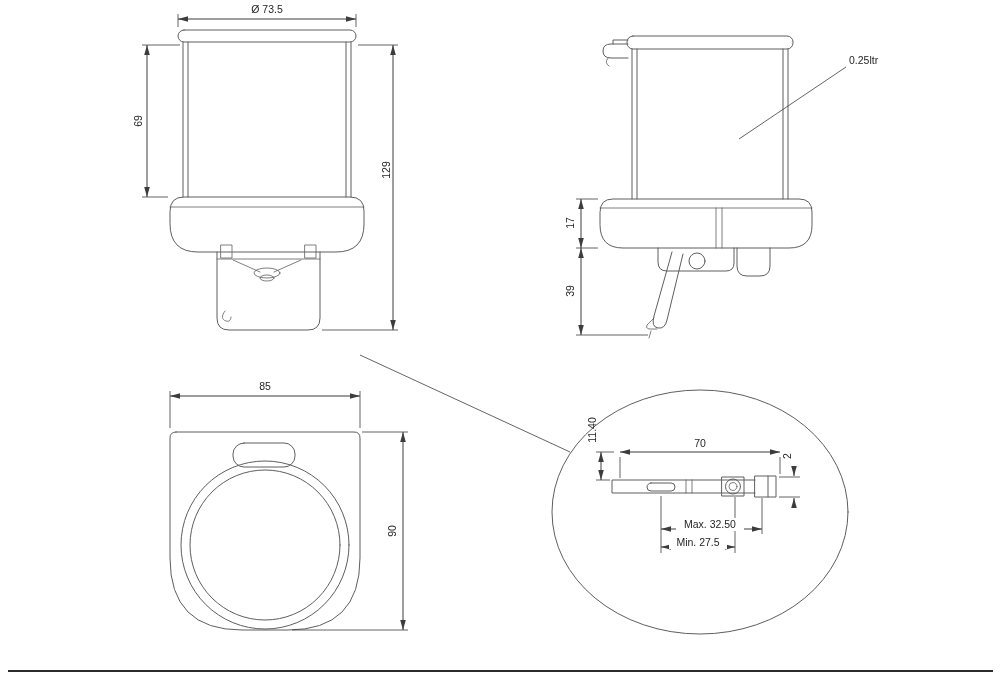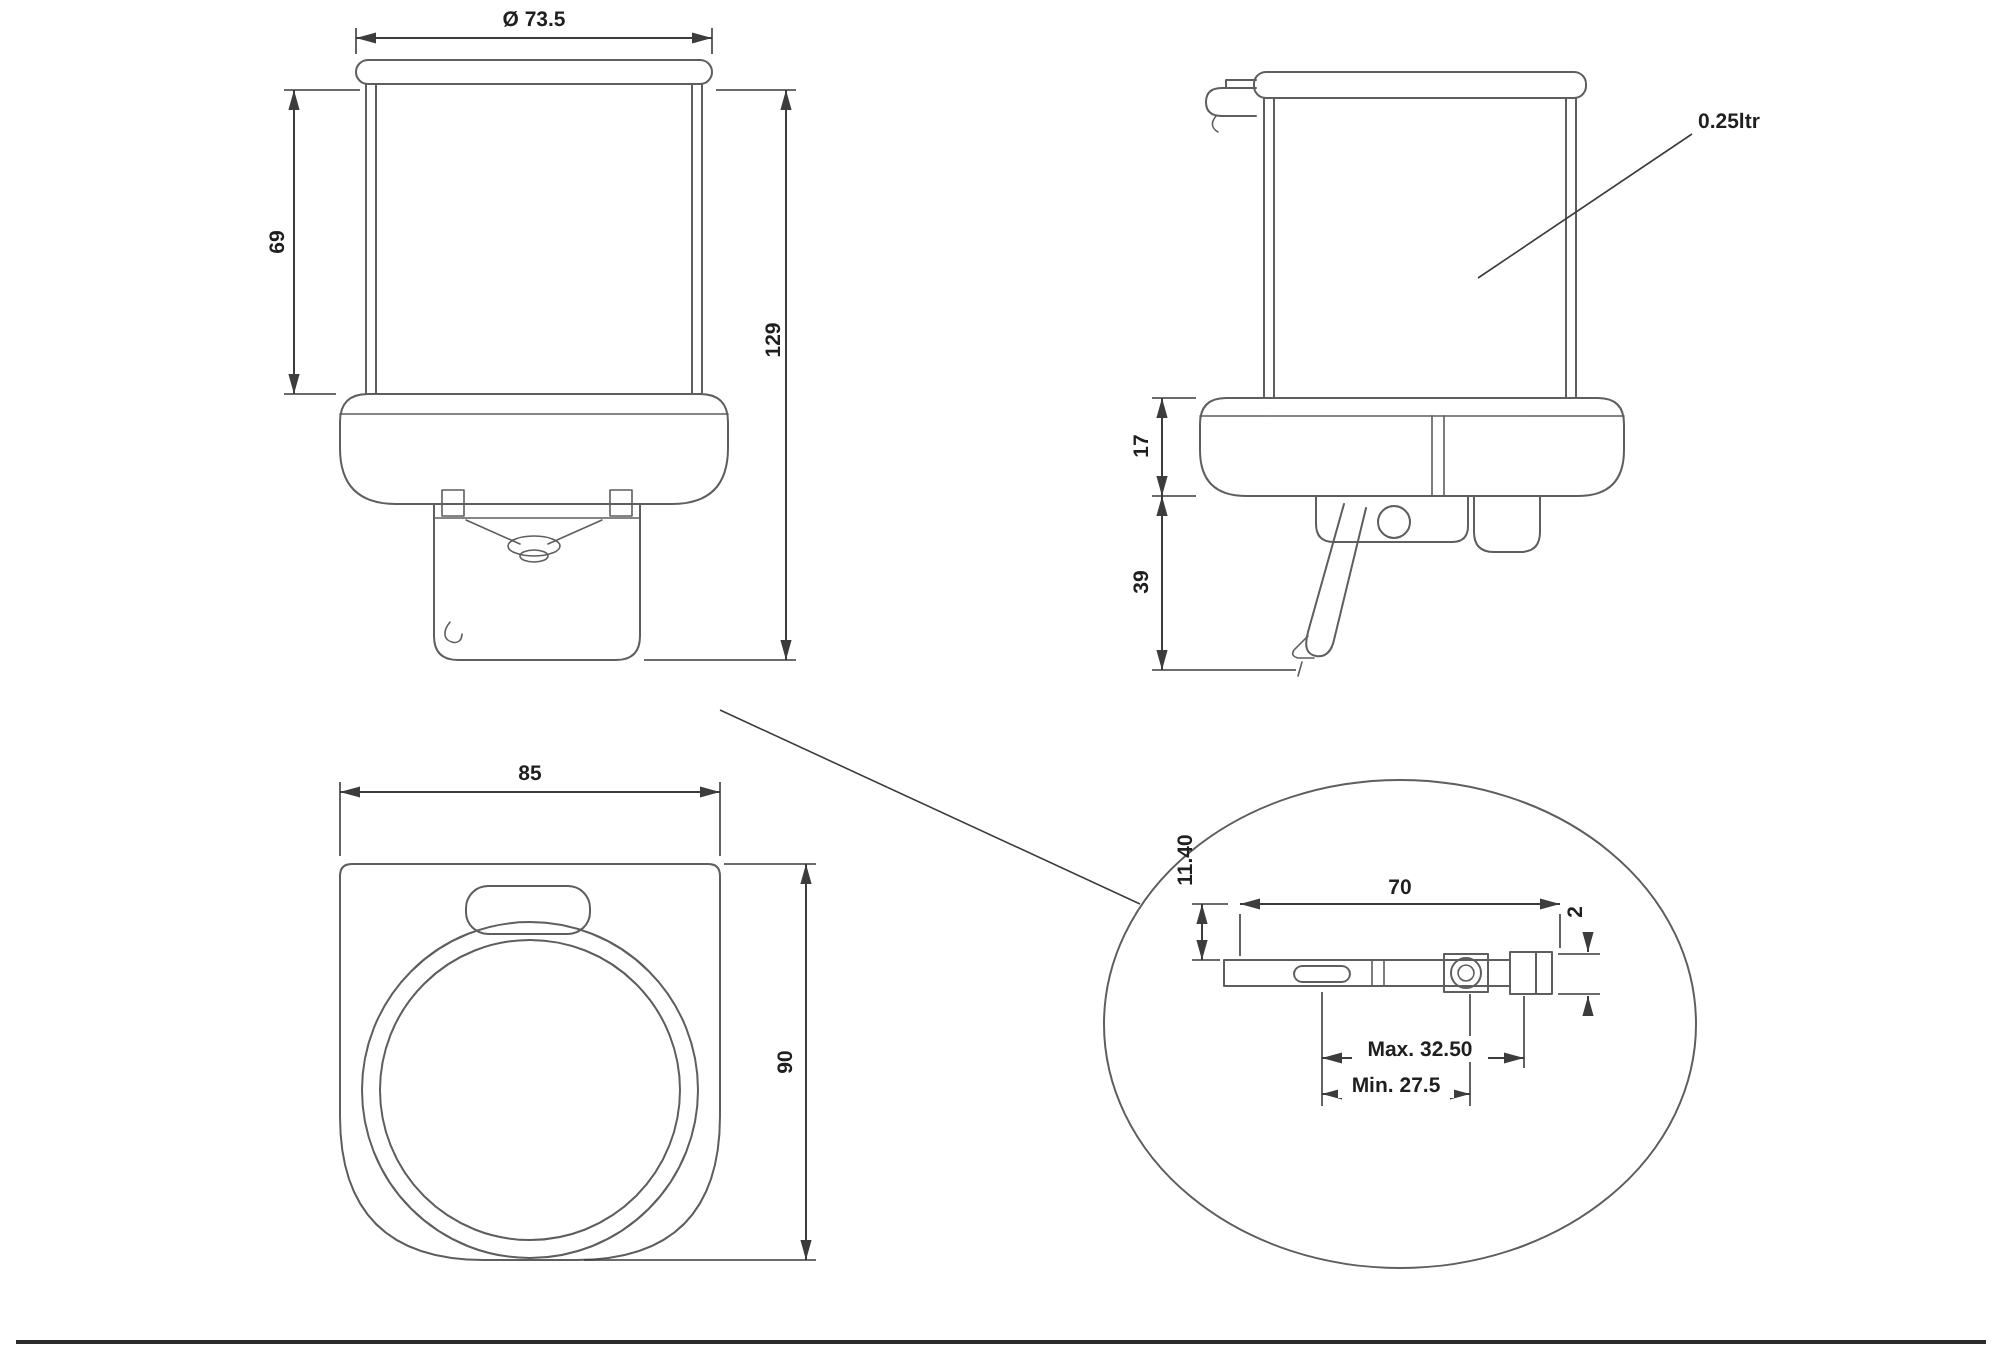--- a/index.html
+++ b/index.html
@@ -9,21 +9,20 @@
     width: 1000px;
     height: 682px;
     overflow: hidden;
     font-family: "Liberation Sans", sans-serif;
   }
   .sheet {
     position: relative;
     width: 980px;
     height: 682px;
     background: #ffffff;
-    font-weight: bold;
   }
   svg text {
     font-family: "Liberation Sans", sans-serif;
     font-size: 10.5px;
     fill: #1f1f1f;
   }
   .o {            
     fill: none;
     stroke: #5e5e5e;
     stroke-width: 1;

